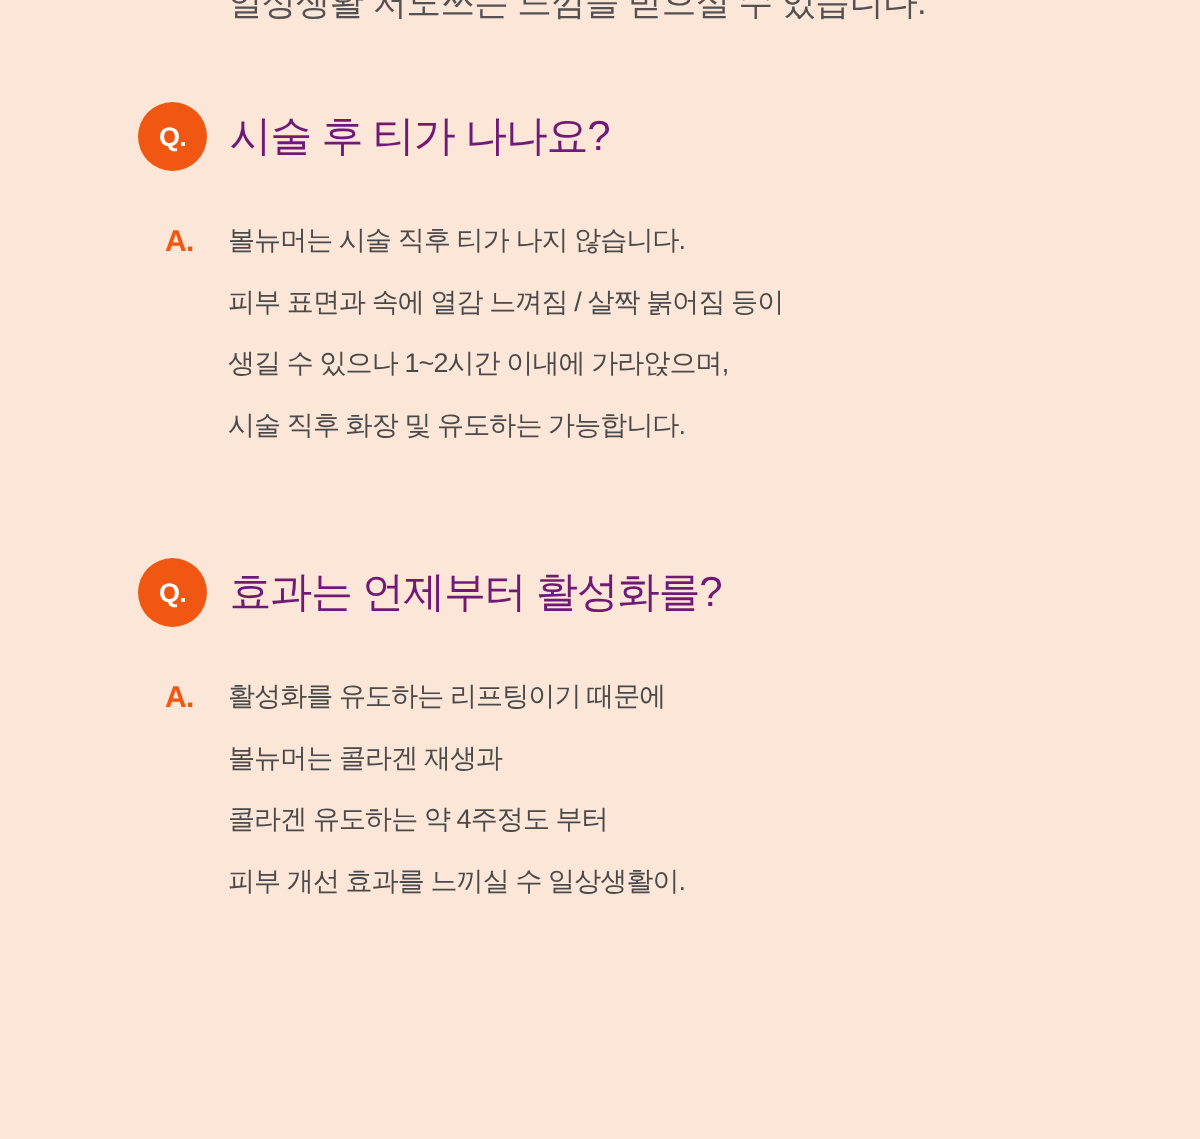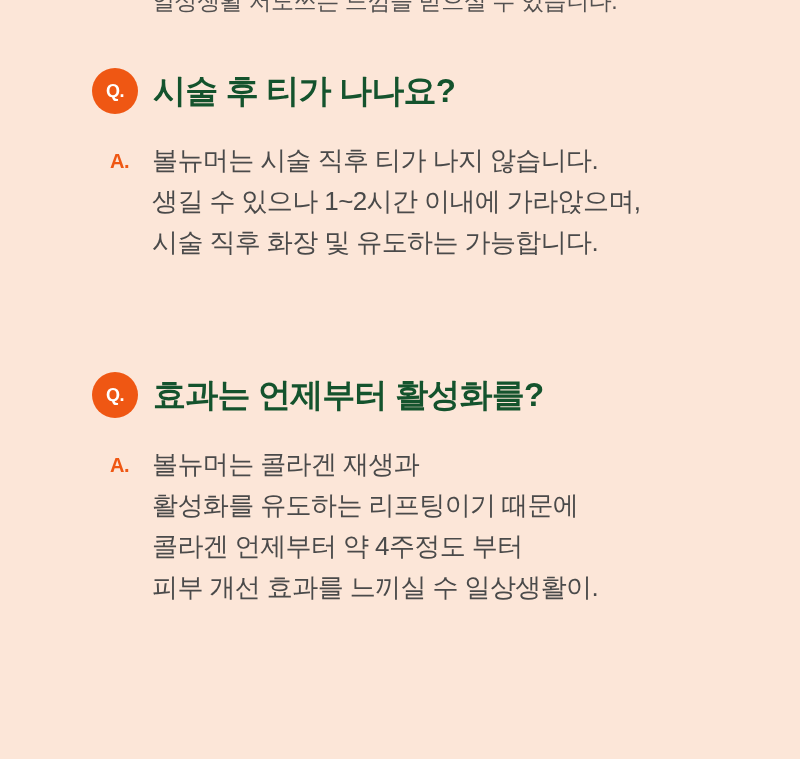--- a/index.html
+++ b/index.html
@@ -62,23 +62,23 @@
     display: flex;
     align-items: center;
     justify-content: center;
     flex: 0 0 auto;
     letter-spacing: -0.5px;
     line-height: 1;
   }
 
   .q-text {
     margin-left: 15px;
-    font-size: 33px;
-    font-weight: 700;
-    color: #14532d;
+    font-size: 28px;
+    font-weight: 400;
+    color: #701a75;
     letter-spacing: -0.8px;
     white-space: nowrap;
   }
 
   .a-row {
     display: flex;
     padding-left: 110px;
     margin-top: 26px;
   }
 
@@ -90,21 +90,21 @@
     flex: 0 0 auto;
     line-height: 38px;
     padding-top: 2px;
   }
 
   .a-lines {
     margin-left: 23px;
   }
 
   .a-line {
-    font-size: 26px;
+    font-size: 18px;
     font-weight: 500;
     color: #4a4a4a;
     letter-spacing: -0.6px;
     line-height: 41px;
     white-space: nowrap;
   }
 </style>
 </head>
 <body>
 
@@ -114,35 +114,36 @@
 
   <div class="faq-block first">
     <div class="q-row">
       <div class="q-badge">Q.</div>
       <div class="q-text">시술 후 티가 나나요?</div>
     </div>
     <div class="a-row">
       <div class="a-badge">A.</div>
       <div class="a-lines">
         <div class="a-line">볼뉴머는 시술 직후 티가 나지 않습니다.</div>
+        <div class="a-line">피부 표면과 속에 열감 느껴짐 / 살짝 붉어짐 등이</div>
         <div class="a-line">생길 수 있으나 1~2시간 이내에 가라앉으며,</div>
         <div class="a-line">시술 직후 화장 및 유도하는 가능합니다.</div>
       </div>
     </div>
   </div>
 
   <div class="faq-block second">
     <div class="q-row">
       <div class="q-badge">Q.</div>
       <div class="q-text">효과는 언제부터 활성화를?</div>
     </div>
     <div class="a-row">
       <div class="a-badge">A.</div>
       <div class="a-lines">
+        <div class="a-line">활성화를 유도하는 리프팅이기 때문에</div>
         <div class="a-line">볼뉴머는 콜라겐 재생과</div>
-        <div class="a-line">활성화를 유도하는 리프팅이기 때문에</div>
-        <div class="a-line">콜라겐 언제부터 약 4주정도 부터</div>
+        <div class="a-line">콜라겐 유도하는 약 4주정도 부터</div>
         <div class="a-line">피부 개선 효과를 느끼실 수 일상생활이.</div>
       </div>
     </div>
   </div>
 
 </div>
 
 </body></html>

